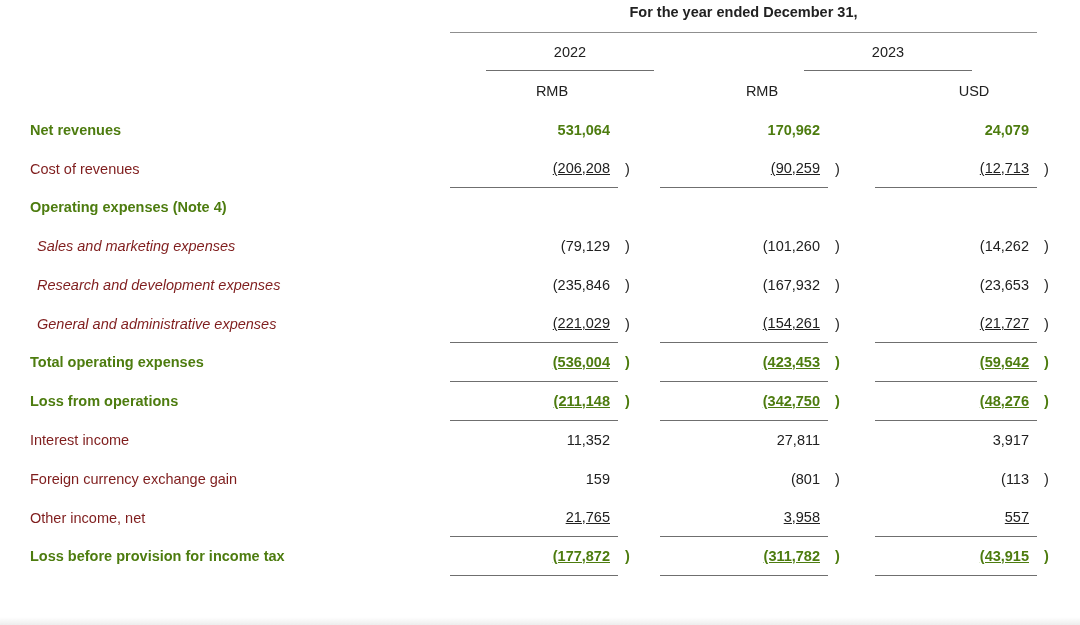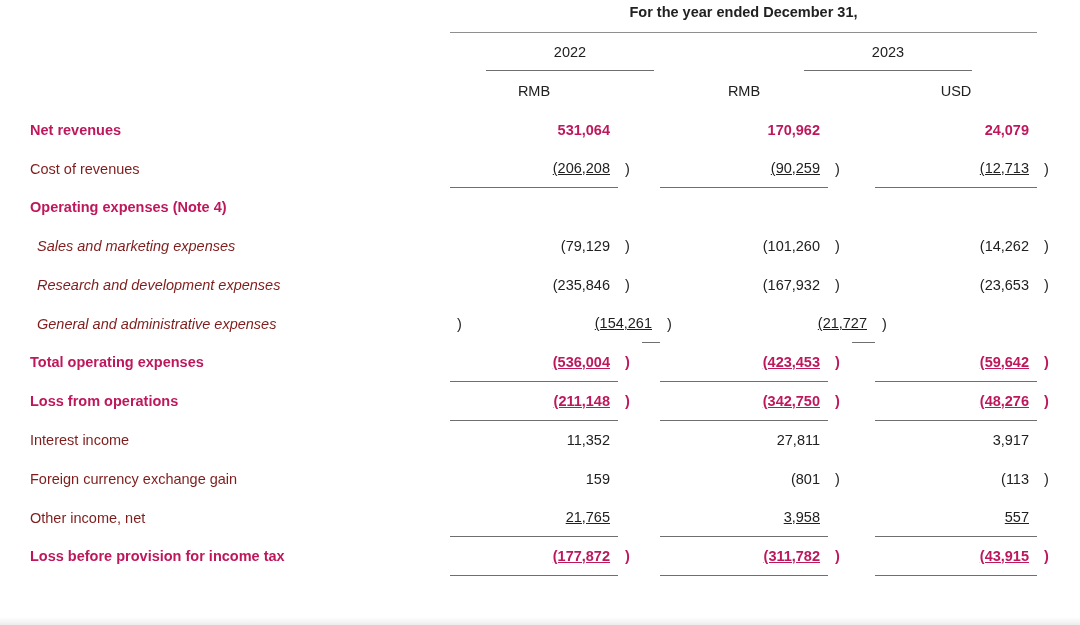--- a/index.html
+++ b/index.html
@@ -43,21 +43,21 @@
     height: 100%;
     font-weight: bold;
   }
   .year-row { height: 38px; gap: 36px; }
   .year-cell {
     justify-content: center;
     border-bottom: 1.5px solid #6f6f6f;
     box-sizing: border-box;
     height: 100%;
   }
-  .cur-row { height: 39.5px; }
+  .cur-row { height: 39.5px; padding-left: 18px; }
   .cur-cell { justify-content: center; height: 100%; }
   .gc2 { grid-column: 2; }
   .gc5 { grid-column: 5; }
   .gc8 { grid-column: 8; }
   
   .data-row { height: 38.77px; }
   .label {
     grid-column: 1;
     padding-left: 30px;
     box-sizing: border-box;
@@ -70,21 +70,21 @@
     box-sizing: border-box;
     height: 100%;
   }
   .paren {
     justify-content: flex-start;
     padding-left: 7px;
     box-sizing: border-box;
     height: 100%;
   }
   .rule { border-bottom: 1.5px solid #6f6f6f; text-decoration: underline; }
-  .bold { font-weight: 700; color: #be185d; }
+  .bold { font-weight: 700; color: #4d7c0f; }
   .bottom-fade {
     position: absolute;
     left: 0;
     bottom: 0;
     width: 100%;
     height: 8px;
     background: linear-gradient(to bottom, rgba(0,0,0,0), rgba(0,0,0,0.07));
     pointer-events: none;
   }
 </style>
@@ -162,20 +162,21 @@
         <div class="cell paren">)</div>
         <div class="cell"></div>
         <div class="cell num">(167,932</div>
         <div class="cell paren">)</div>
         <div class="cell"></div>
         <div class="cell num">(23,653</div>
         <div class="cell paren">)</div>
       </div>
       <div class="grid data-row">
         <div class="cell label indent">General and administrative expenses</div>
+        <div class="cell num rule">(221,029</div>
         <div class="cell paren">)</div>
         <div class="cell"></div>
         <div class="cell num rule">(154,261</div>
         <div class="cell paren">)</div>
         <div class="cell"></div>
         <div class="cell num rule">(21,727</div>
         <div class="cell paren">)</div>
       </div>
       <div class="grid data-row">
         <div class="cell label bold">Total operating expenses</div>

